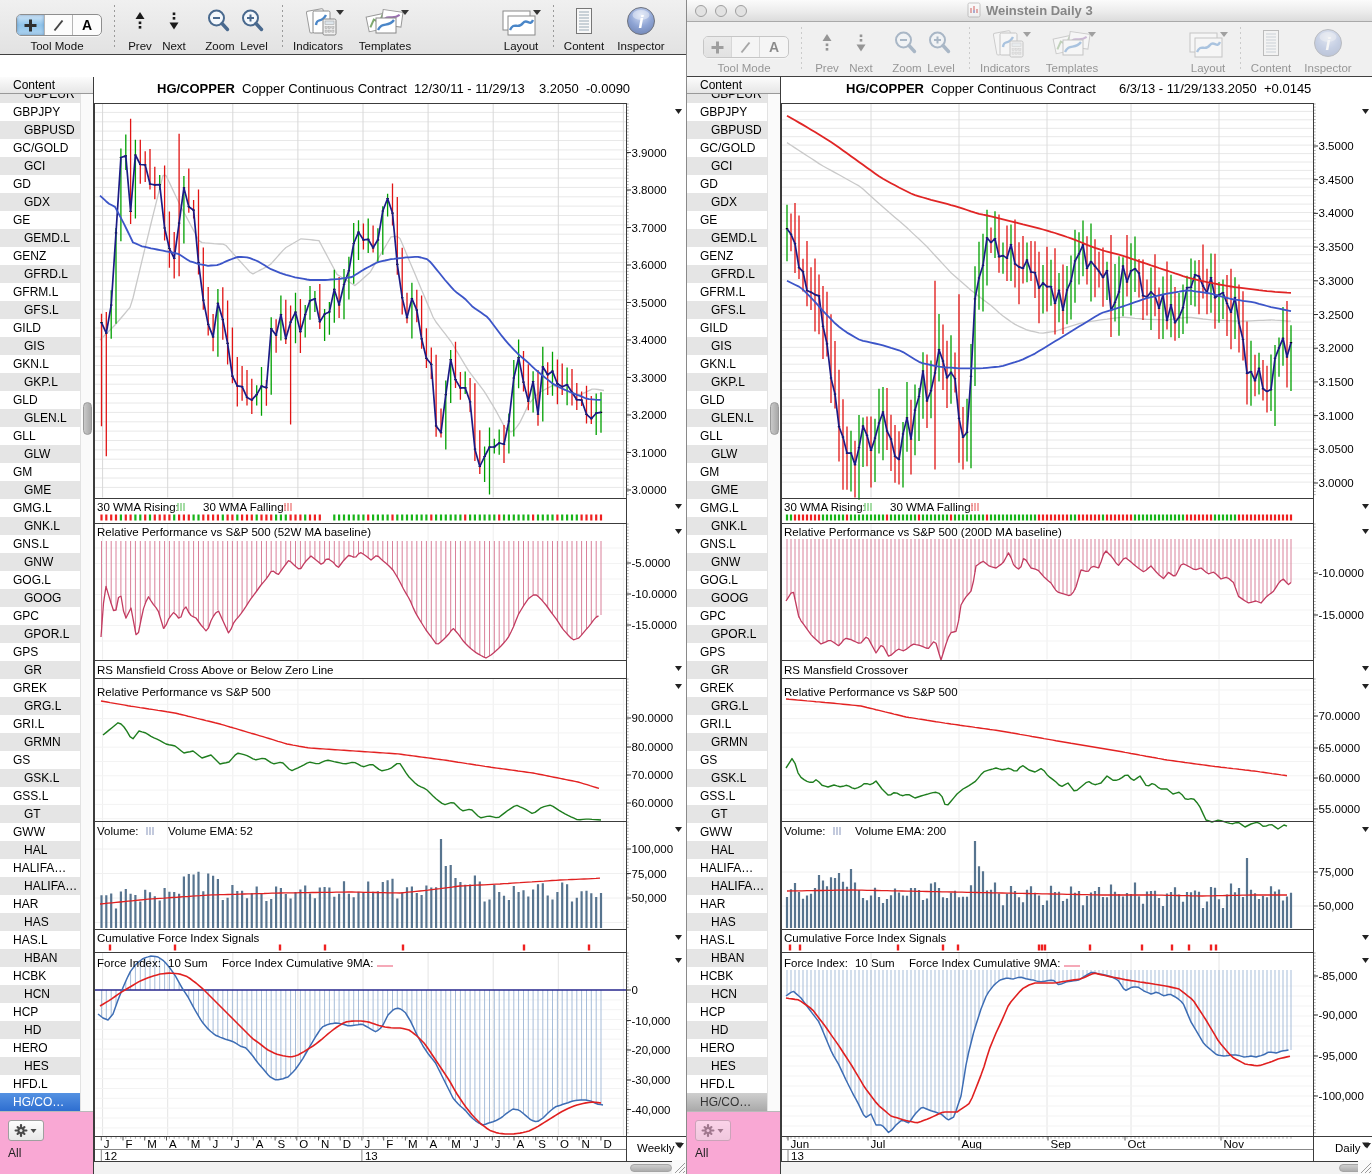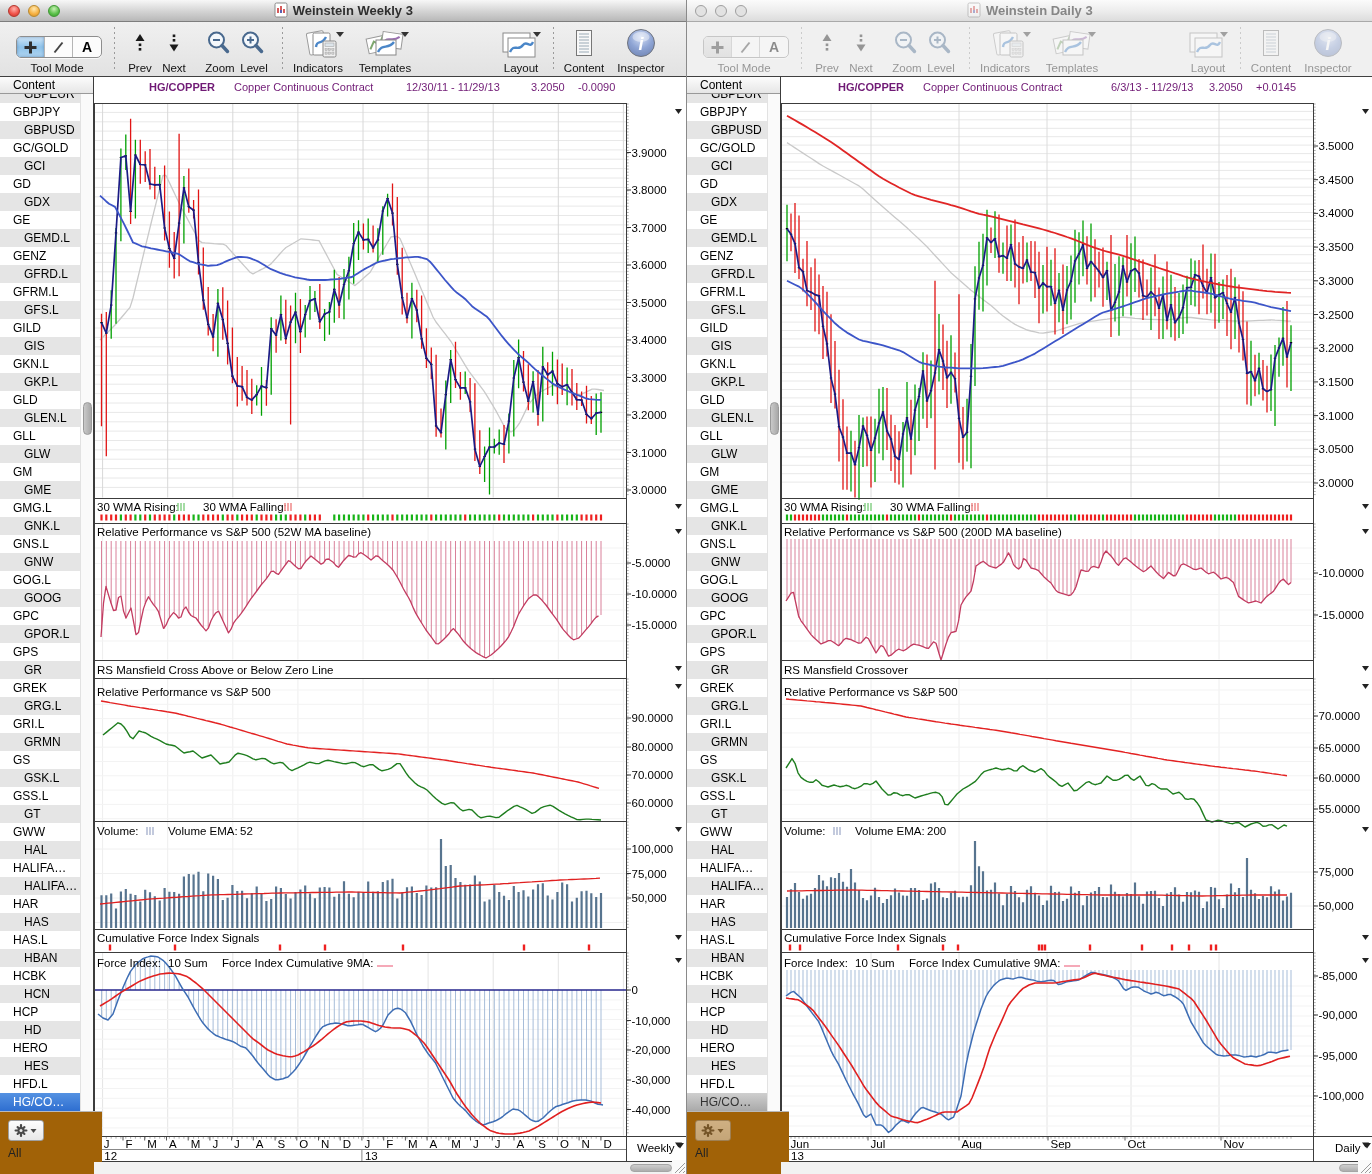--- a/index.html
+++ b/index.html
@@ -26,46 +26,34 @@
 .srow{height:18px;line-height:18px;padding-left:13px;white-space:nowrap;margin-top:0;}
 .srow:first-child{height:9px;line-height:18px;}
 .slist{overflow:hidden;}
 .srow:first-child{margin-top:-9px;height:18px;}
 .odd{background:#e5e5e5;padding-left:24px;}
 .even{background:#fff;}
 .sel{background:linear-gradient(#5592e2,#2e6ed0);color:#fff;}
 .selin{background:linear-gradient(#cfcfcf,#a9a9a9);color:#333;}
 .strack{position:absolute;left:80px;top:17px;width:13px;height:1017px;background:#fafafa;border-left:1px solid #e2e2e2;}
 .sthumb{position:absolute;left:1.5px;top:308px;width:9px;height:33px;background:linear-gradient(90deg,#c9c9c9,#a8a8a8);border:1px solid #999;border-radius:5px;}
-.sfoot{position:absolute;left:0;top:1034px;width:102px;height:63px;background:#a16207;border-top:1px solid #b9b9b9;}
+.sfoot{position:absolute;left:0;top:1034px;width:93px;height:63px;background:#f9a8d4;border-top:1px solid #b9b9b9;}
 .gearbtn{position:absolute;left:8px;top:8px;width:36px;height:21px;background:linear-gradient(#fdfdfd,#e8e8e8);border:1px solid #9f9f9f;border-radius:3px;display:flex;align-items:center;justify-content:center;}
 .alllbl{position:absolute;left:8px;top:34px;font-size:12px;color:#222;}
-.hrow{position:absolute;left:94px;top:77px;width:592px;height:26px;background:#fff;font-size:11px;color:#701a75;}
+.hrow{position:absolute;left:102px;top:77px;width:592px;height:26px;background:#fff;font-size:13px;color:#000000;}
 .chart{position:absolute;left:0;top:77px;}
 .axl{font-size:11.5px;fill:#000;}
 .ptl{font-size:11.5px;fill:#000;}
 .mth{font-size:11.5px;fill:#000;}
 svg text{font-family:"Liberation Sans",sans-serif;}
 .bscroll{position:absolute;left:94px;top:1162px;width:592px;height:12px;background:#f2f2f2;}
 .bthumb{position:absolute;top:2px;width:42px;height:8px;background:linear-gradient(#cecece,#aeaeae);border-radius:4px;border:1px solid #a5a5a5;}
 .grip{position:absolute;right:0;top:1160px;width:14px;height:14px;background:#fafafa;}
 </style></head><body>
 <div class="win" style="left:0">
-    <div class="titlebar">
-      <div class="tlights">
-        <div class="tl" style="background:radial-gradient(circle at 50% 30%,#ffb3ad,#f05148 60%,#c63a30);border-color:#b4352c"></div>
-        <div class="tl" style="background:radial-gradient(circle at 50% 30%,#ffe9b0,#f6af3f 60%,#d08f2a);border-color:#b8892f"></div>
-        <div class="tl" style="background:radial-gradient(circle at 50% 30%,#c8f0b4,#58bf47 60%,#3d9e32);border-color:#3f9733"></div>
-      </div>
-      <div class="ttitle" style="color:#2f2f2f"><svg width="16" height="16" viewBox="0 0 16 16" style="vertical-align:-3px">
-          <rect x="2" y="1" width="12" height="14" rx="1.5" fill="#fff" stroke="#8a8a8a"></rect>
-          <path d="M5,11 V6 M8,11 V4 M11,11 V7" stroke="#cc3333" stroke-width="1.6"></path>
-          <path d="M8,11 V8" stroke="#3a62c8" stroke-width="1.6"></path>
-        </svg> Weinstein Weekly 3</div>
-    </div>
     <div class="toolbar">
       <div class="tgroup">
         <div class="segctl" style="left:16px;top:14px">
           <div class="seg seg-sel">
             <svg width="15" height="15" viewBox="0 0 15 15">
               <path d="M7.5,1.5 V13.5 M1.5,7.5 H13.5" stroke="#2e2e2e" stroke-width="3"></path>
             </svg>
           </div>
           <div class="seg">
             <svg width="15" height="15" viewBox="0 0 15 15">

